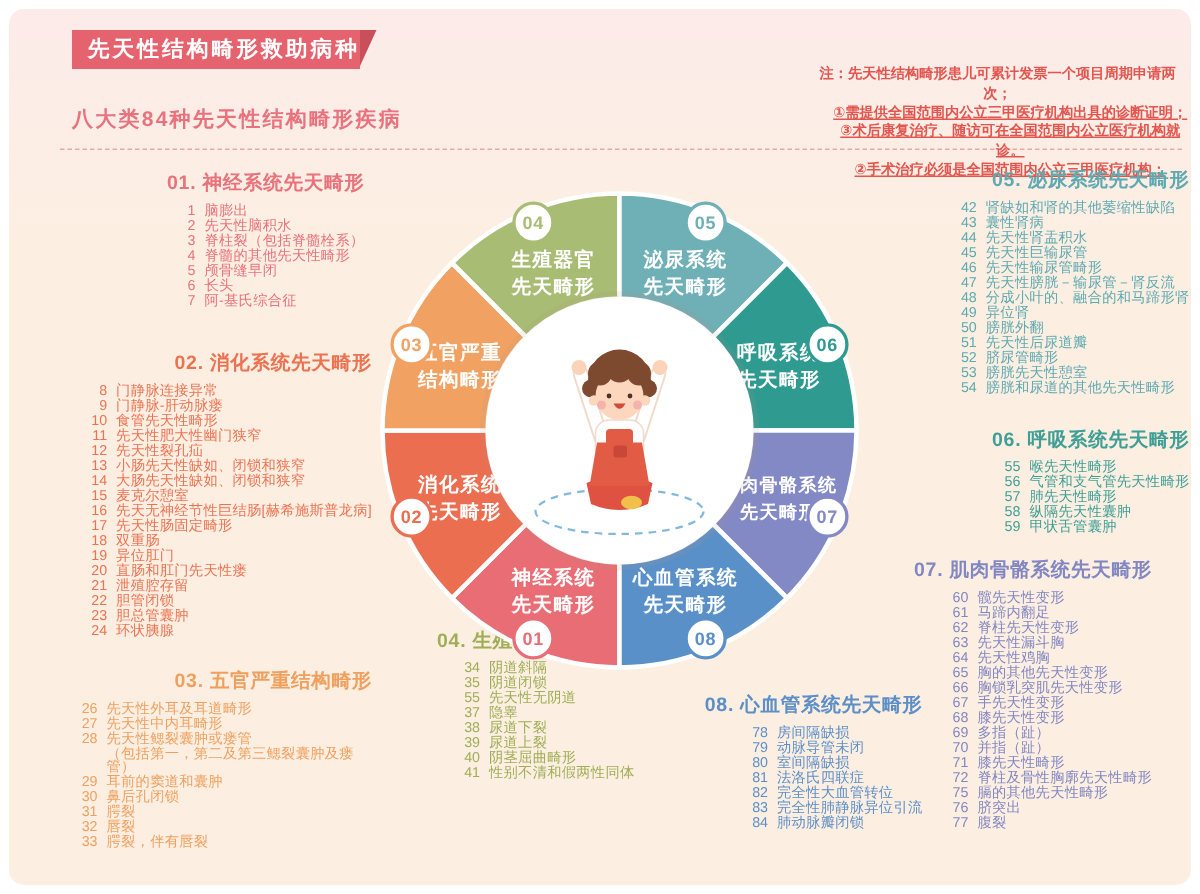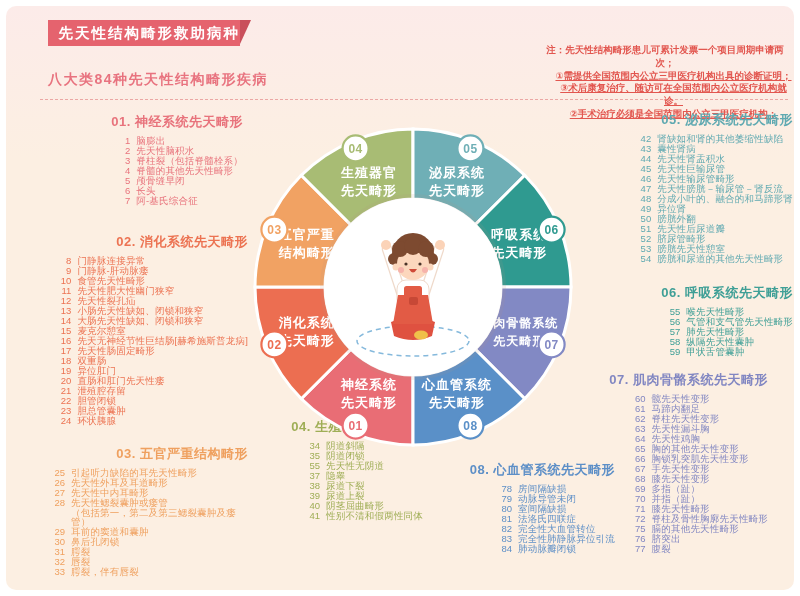--- a/index.html
+++ b/index.html
@@ -167,24 +167,20 @@
           <span class="num">24</span>
           <span class="txt">环状胰腺</span>
         </div>
       </div>
       <div class="dash"></div>
     </div>
   <div class="section sec-s3" style="--c: #efa05f;">
       <div class="sec-header">03. 五官严重结构畸形</div>
       <div class="sec-list">
         <div class="row">
-          <span class="num">25</span>
-          <span class="txt">引起听力缺陷的耳先天性畸形</span>
-        </div>
-        <div class="row">
           <span class="num">26</span>
           <span class="txt">先天性外耳及耳道畸形</span>
         </div>
         <div class="row">
           <span class="num">27</span>
           <span class="txt">先天性中内耳畸形</span>
         </div>
         <div class="row">
           <span class="num">28</span>
           <span class="txt">先天性鳃裂囊肿或瘘管

